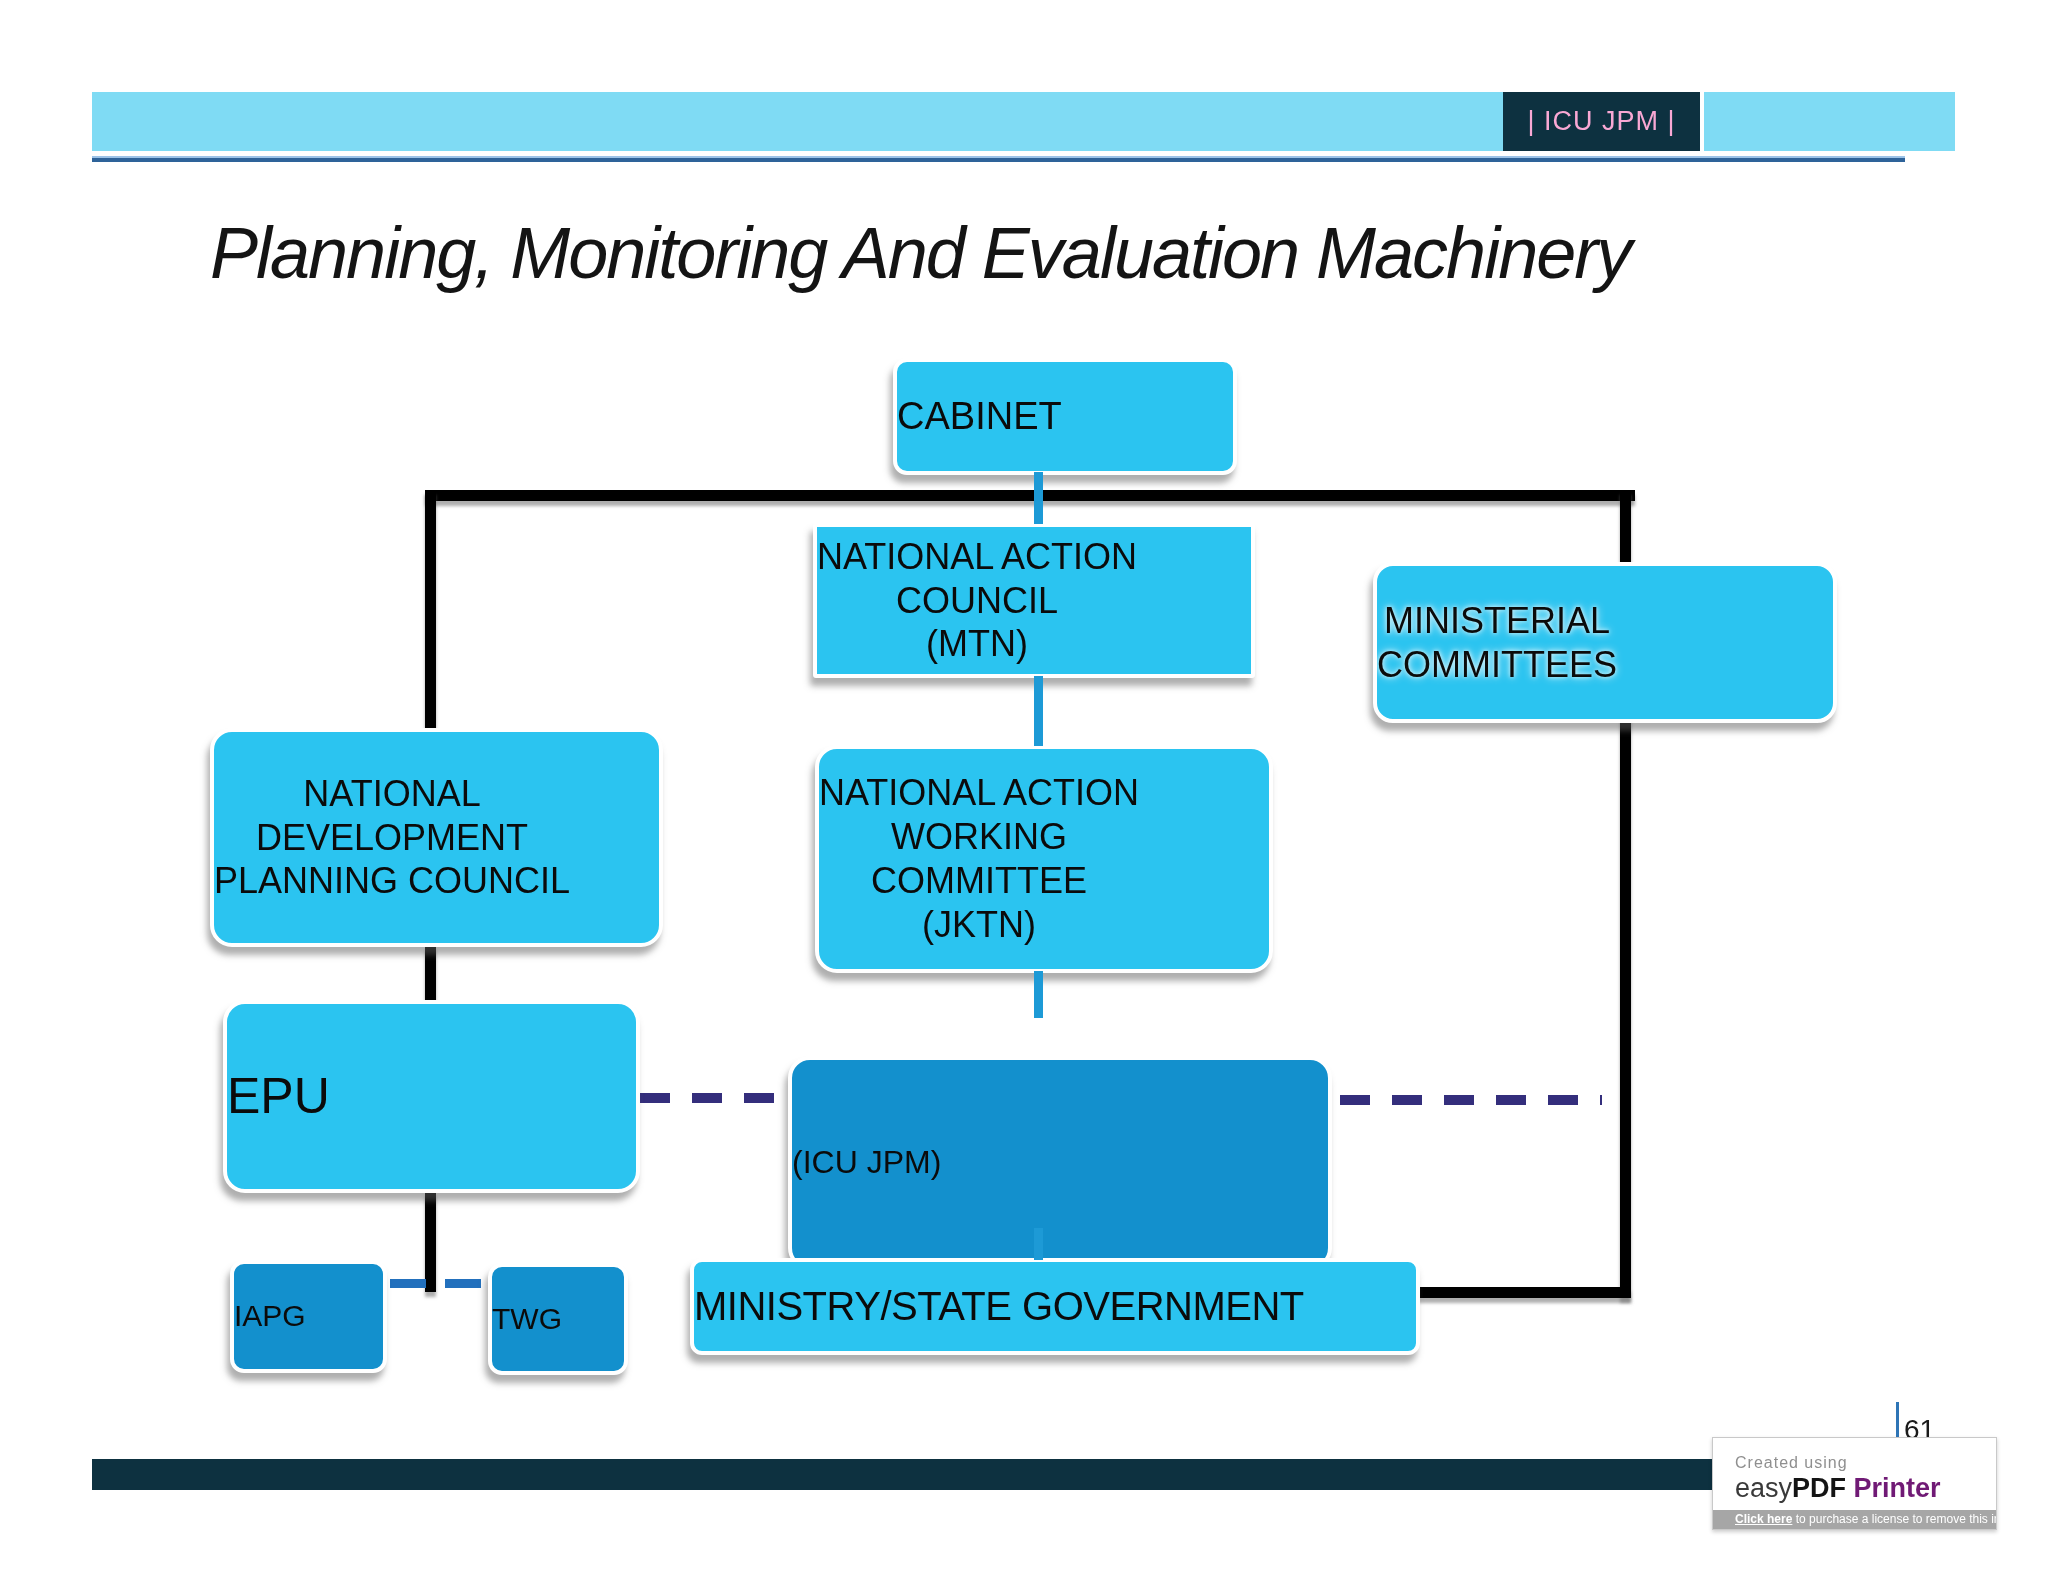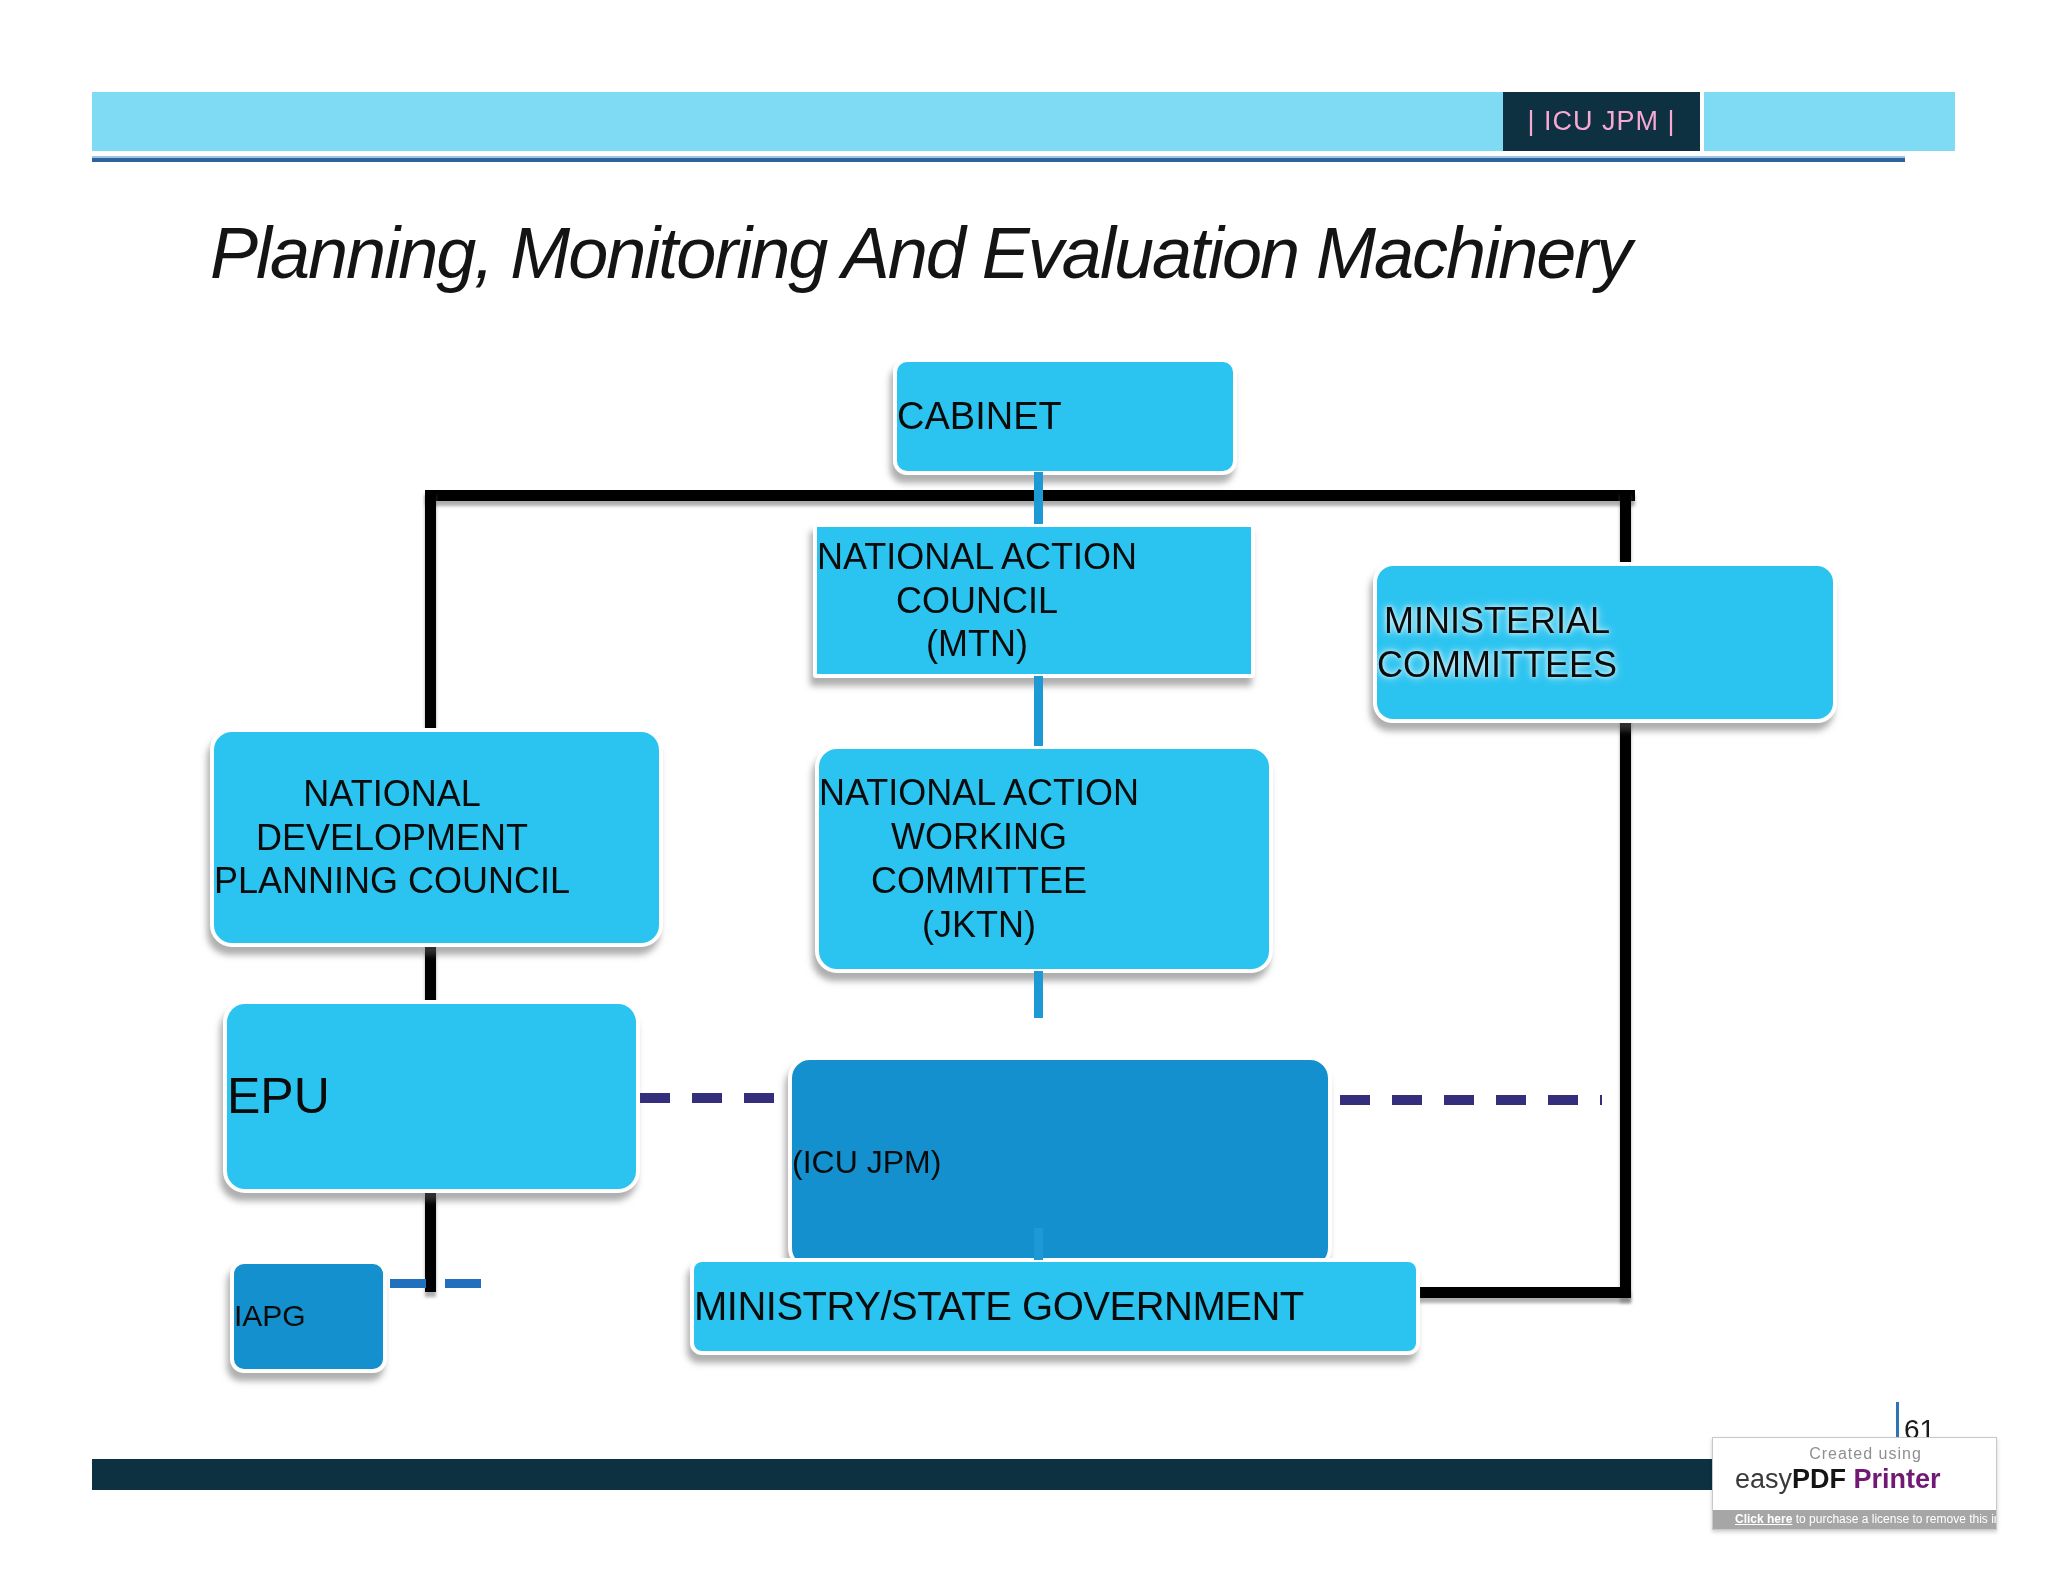--- a/index.html
+++ b/index.html
@@ -45,21 +45,21 @@
   .node-label{white-space:pre-line;line-height:1.22;}
   .glow .node-label{text-shadow:0 0 8px rgba(255,255,255,.9),0 0 4px rgba(255,255,255,.7);}
   
   .footer-bar{position:absolute;left:92px;top:1459px;width:1813px;height:31px;background:#0d3140;z-index:4;}
   .page-number{position:absolute;left:1904px;top:1414px;font-size:28px;color:#1a1a1a;z-index:5;}
   
   .watermark{
     position:absolute;left:1712px;top:1437px;width:285px;height:93px;background:#ffffff;
     border:1px solid #c9c9c9;box-sizing:border-box;z-index:6;box-shadow:0 2px 4px rgba(0,0,0,.2);
   }
-  .wm-created{margin:7px 0 0 22px;font-size:16px;color:#8f8f8f;letter-spacing:1px;text-align:center;}
+  .wm-created{margin:16px 0 0 22px;font-size:16px;color:#8f8f8f;letter-spacing:1px;}
   .wm-brand{margin:1px 0 0 22px;font-size:27px;white-space:nowrap;}
   .wm-easy{color:#3a3a3a;font-weight:400;}
   .wm-pdf{color:#141414;font-weight:700;}
   .wm-printer{color:#701a75;font-weight:700;}
   .wm-strip{
     position:absolute;left:0;right:0;bottom:0;height:19px;background:#a6a6a6;color:#ffffff;
     font-size:12px;line-height:19px;padding-left:22px;white-space:nowrap;overflow:hidden;
   }
   .wm-link{font-weight:700;text-decoration:underline;color:#ffffff;cursor:pointer;}
 </style>
@@ -128,20 +128,23 @@
   </div>
 
   <div class="node light" style="left:690px;top:1258px;width:730px;height:97px;border-radius:12px;font-size:40px;letter-spacing:-0.5px;">
     <span class="node-label">MINISTRY/STATE GOVERNMENT</span>
   </div>
 
   <div class="node dark" style="left:230px;top:1260px;width:157px;height:113px;border-radius:14px;font-size:30px;">
     <span class="node-label">IAPG</span>
   </div>
 
+  <div class="node dark" style="left:488px;top:1263px;width:140px;height:112px;border-radius:14px;font-size:30px;">
+    <span class="node-label">TWG</span>
+  </div>
 
   <div class="footer-bar"></div>
   <div class="btick" style="left:1896px;top:1402px;height:46px;z-index:5;"></div>
   <div class="page-number">61</div>
 
   <div class="watermark">
     <div class="wm-created">Created using</div>
     <div class="wm-brand"><span class="wm-easy">easy</span><span class="wm-pdf">PDF</span><span class="wm-printer"> Printer</span></div>
     <div class="wm-strip"><span class="wm-link">Click here</span><span> to purchase a license to remove this image</span></div>
   </div>

